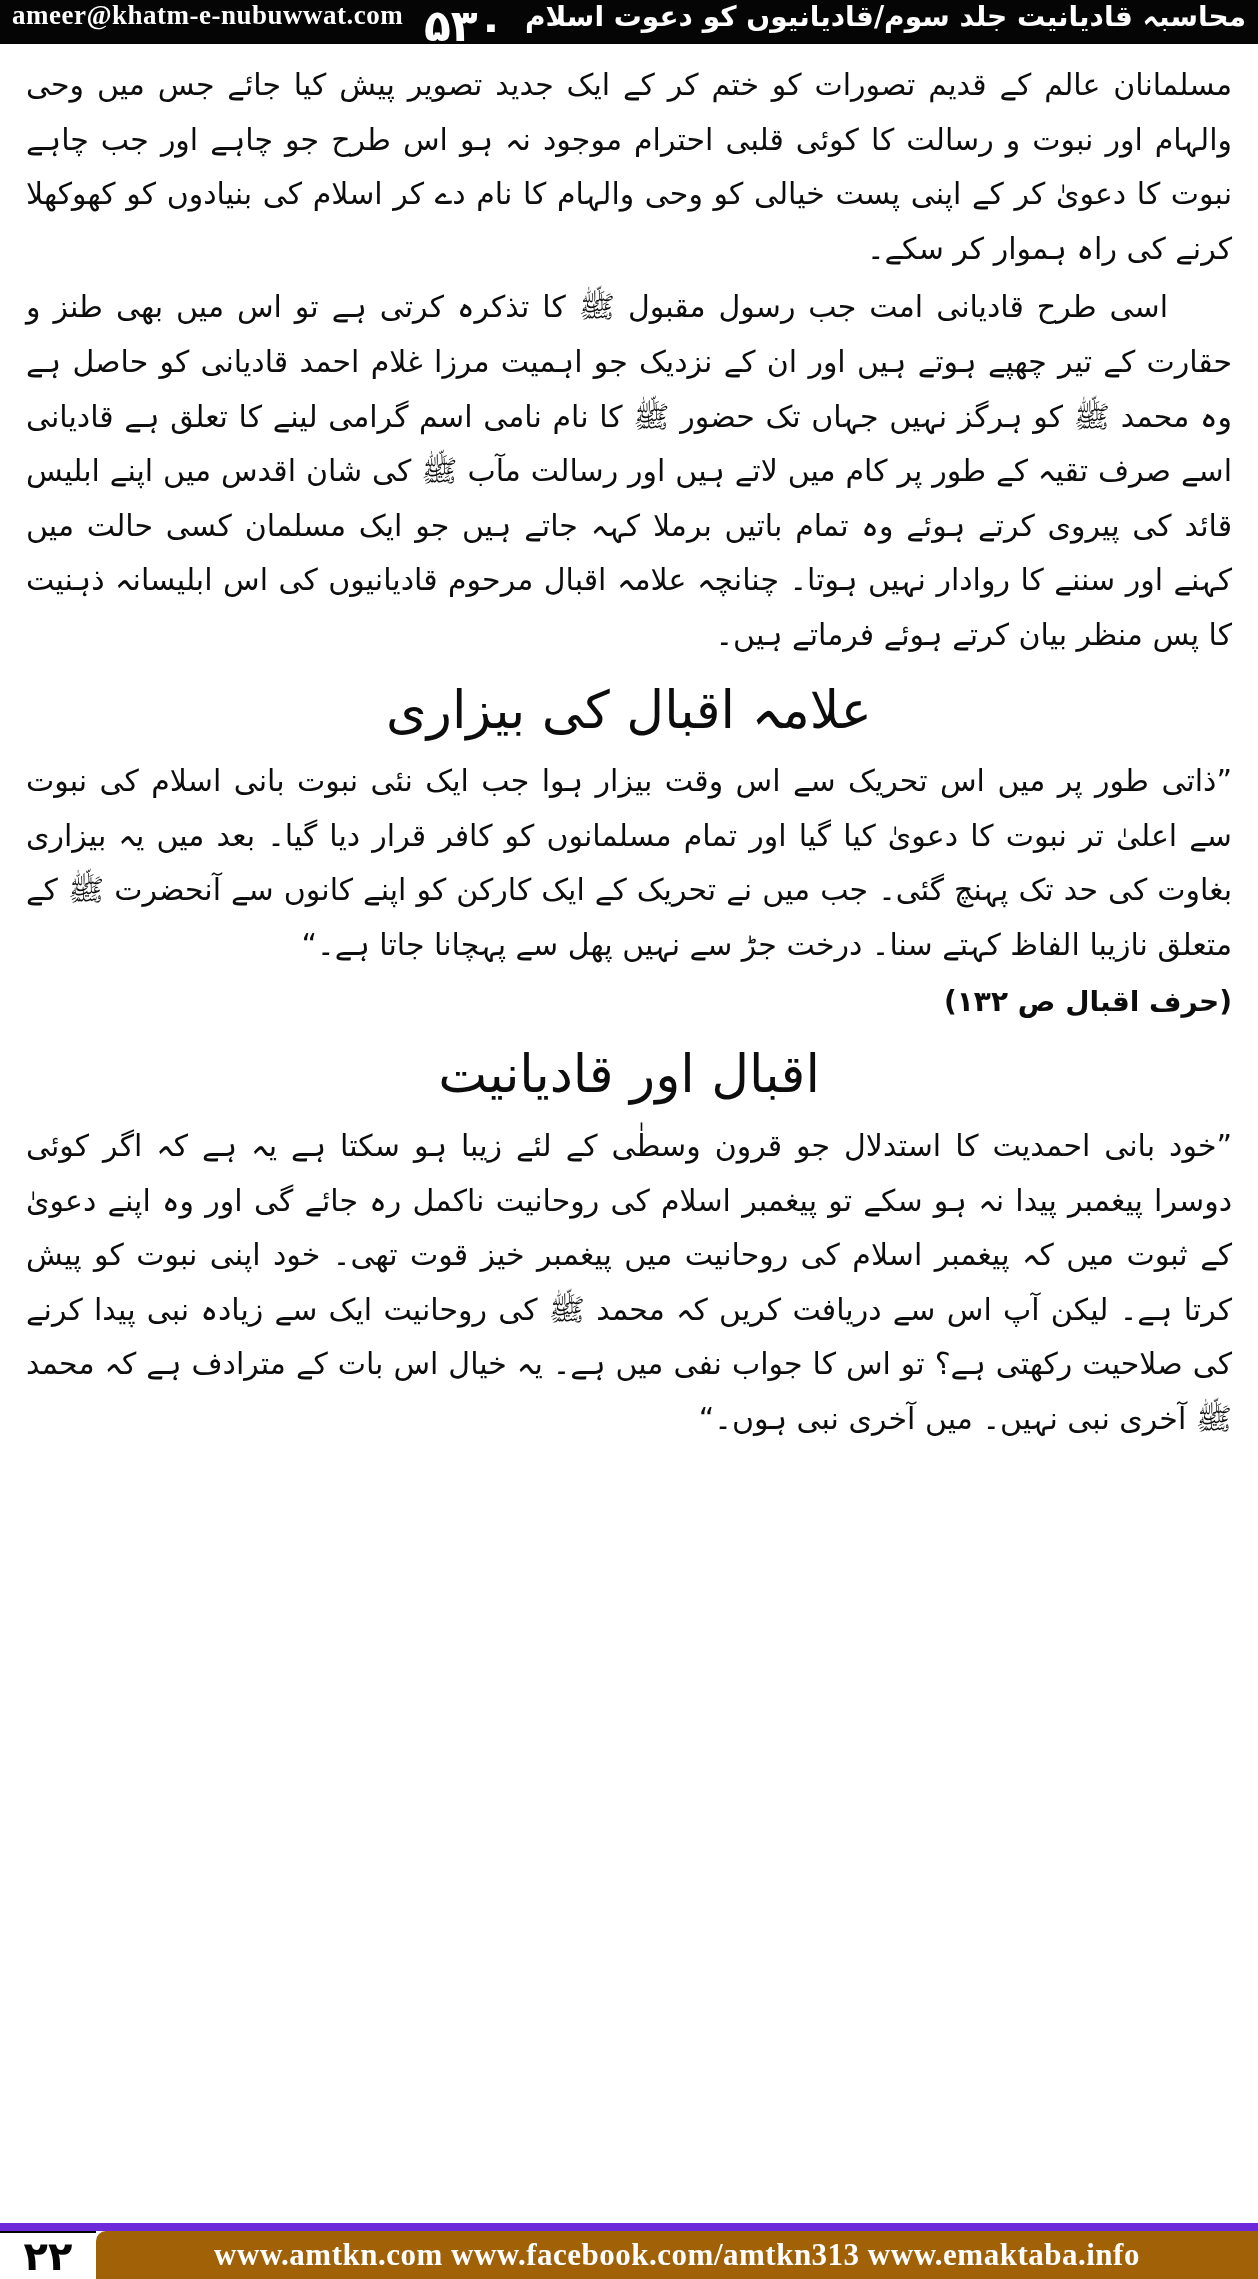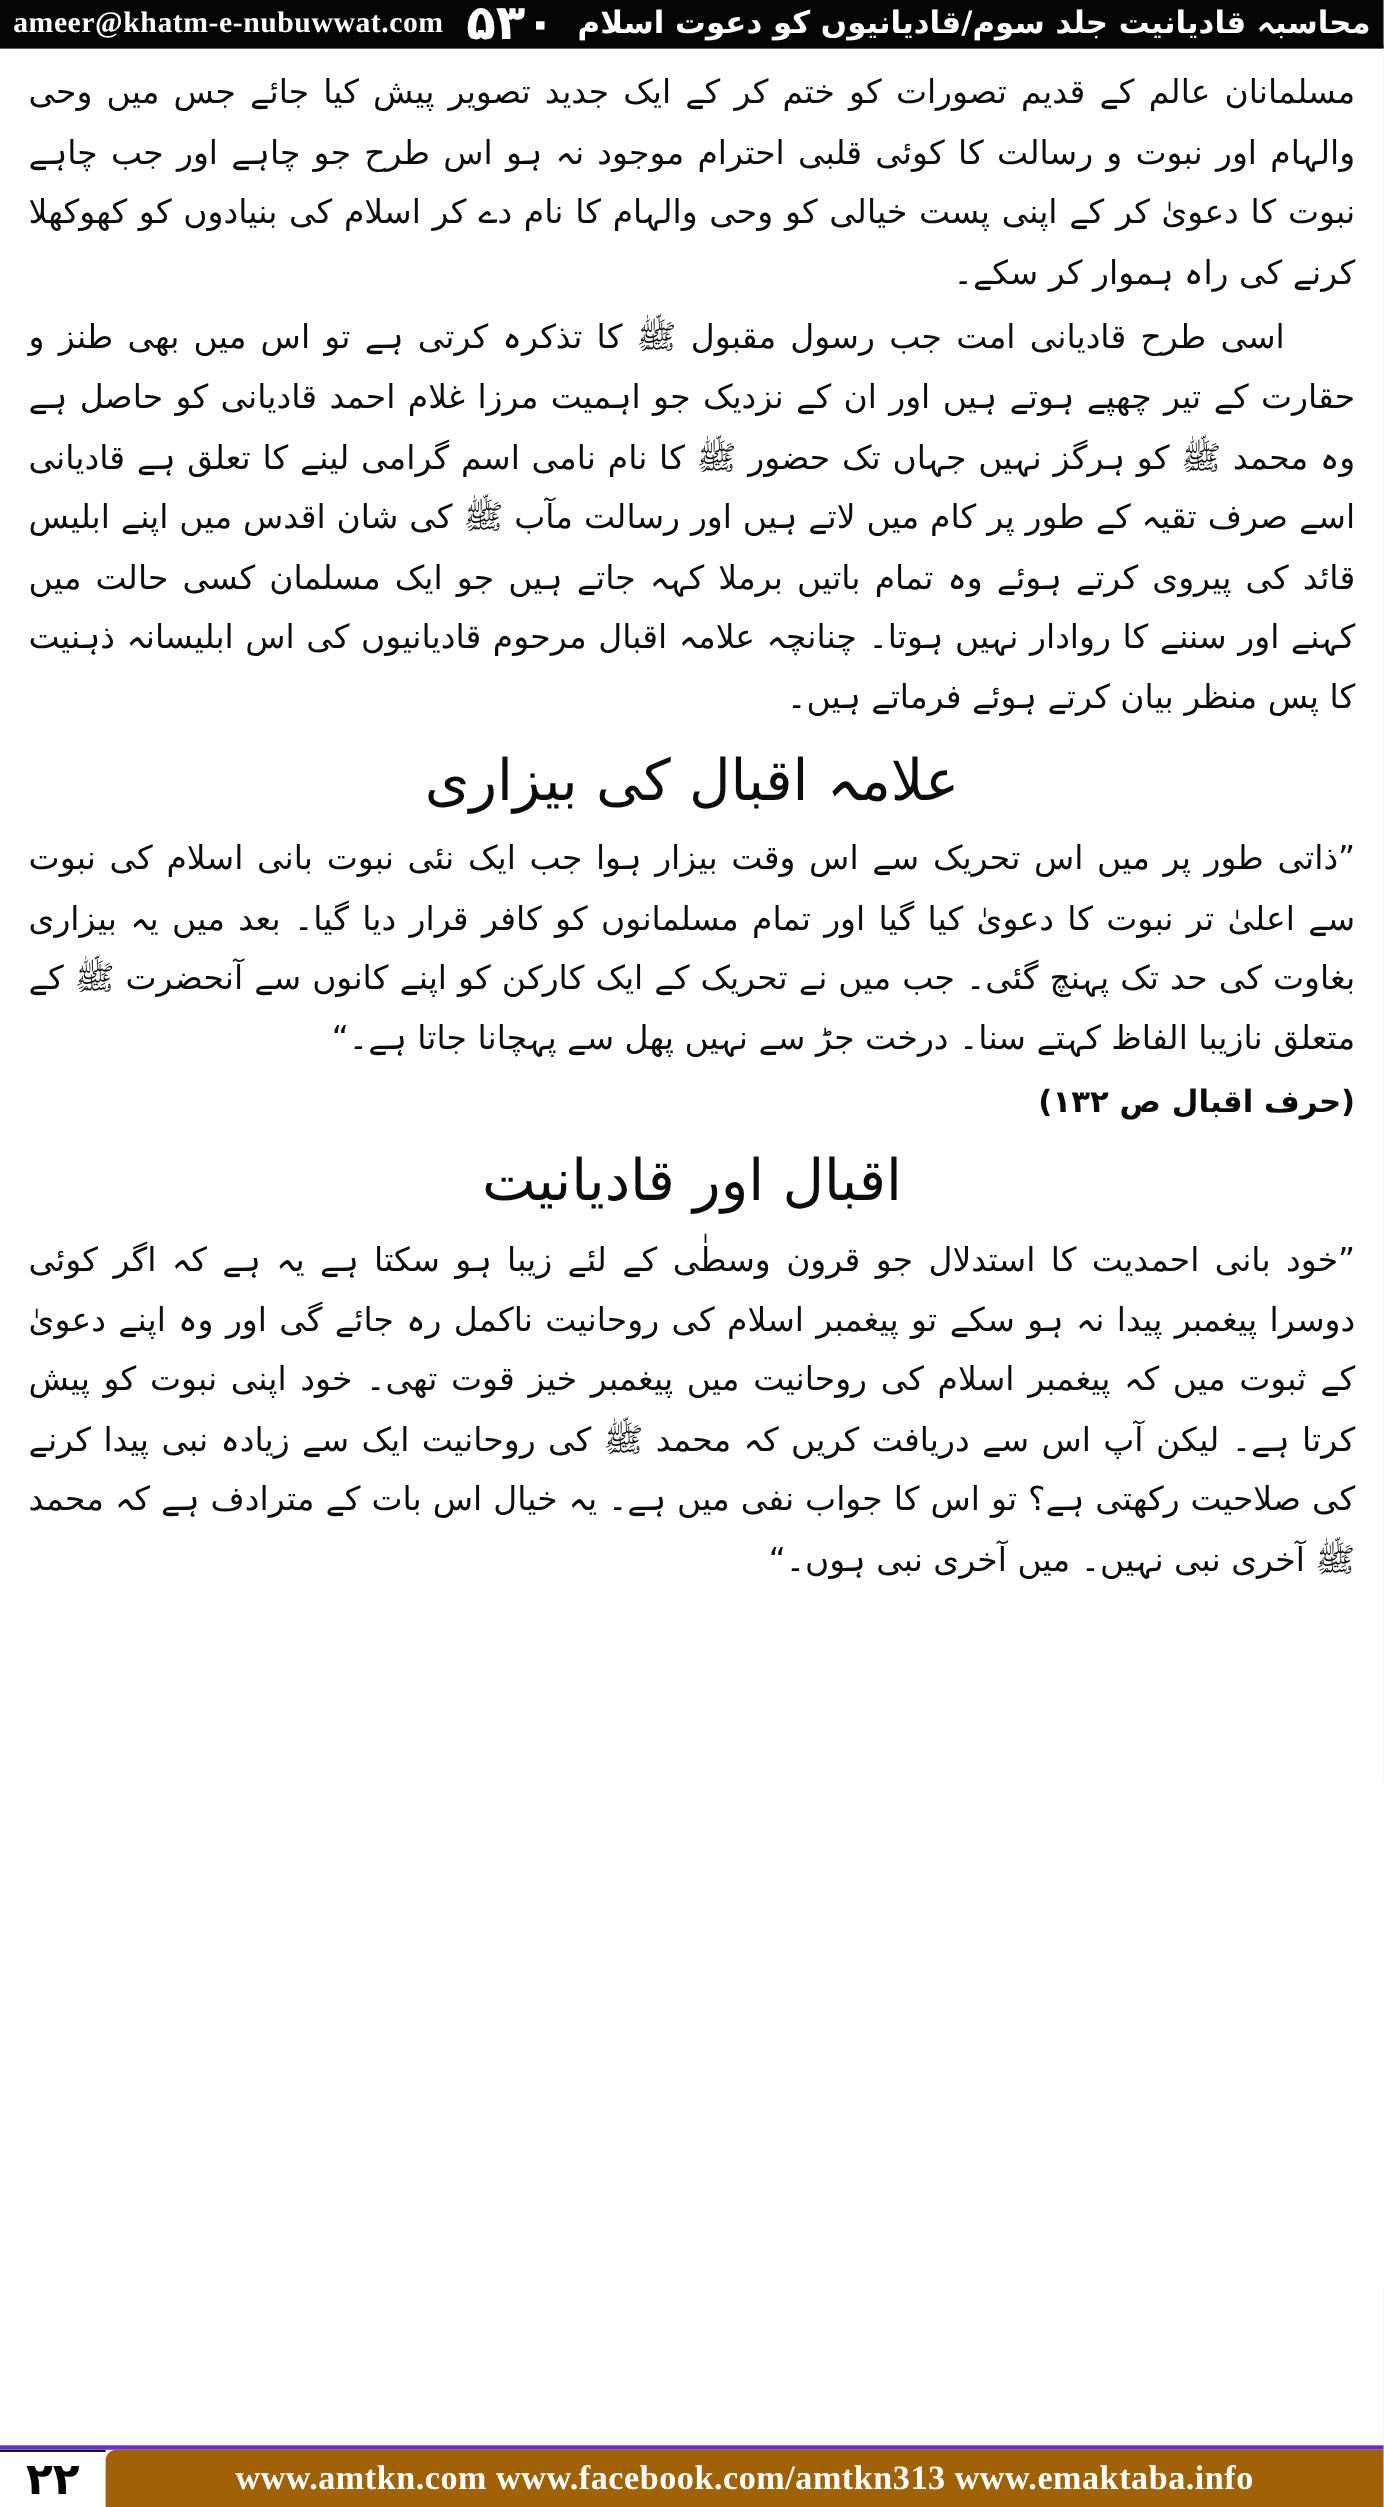--- a/index.html
+++ b/index.html
@@ -10,21 +10,21 @@
     height: 2279px;
     margin: 0 auto;
     background: #ffffff;
     font-family: "DejaVu Sans", sans-serif;
     color: #0d0d0d;
     overflow: hidden;
   }
   
   .top-bar {
     display: flex;
-    align-items: center;
+    align-items: flex-start;
     justify-content: space-between;
     background: #050505;
     color: #ffffff;
     height: 44px;
     padding: 0 12px;
     border-bottom: 3px solid #050505;
   }
   .top-bar .email {
     direction: ltr;
     font-family: "Liberation Serif", "DejaVu Serif", serif;
@@ -71,21 +71,21 @@
     font-weight: bold;
     margin: 2px 0 10px 0;
   }
   
   .footer {
     position: absolute;
     left: 0; right: 0; bottom: 0;
     height: 56px;
     display: flex;
     align-items: stretch;
-    border-top: 4px solid #6d28d9;
+    border-top: 8px solid #6d28d9;
   }
   .footer .page-num-box {
     width: 96px;
     background: #ffffff;
     color: #050505;
     display: flex;
     align-items: center;
     justify-content: center;
     font-size: 40px;
     font-weight: bold;

